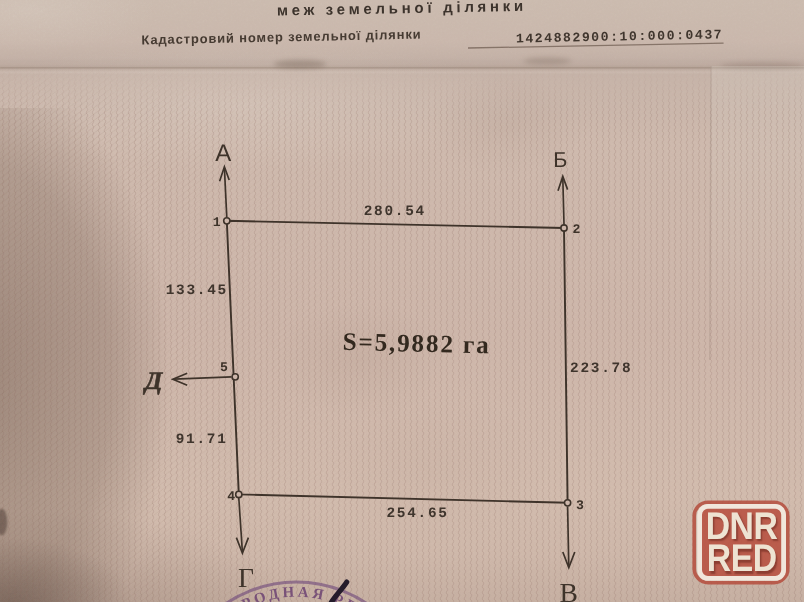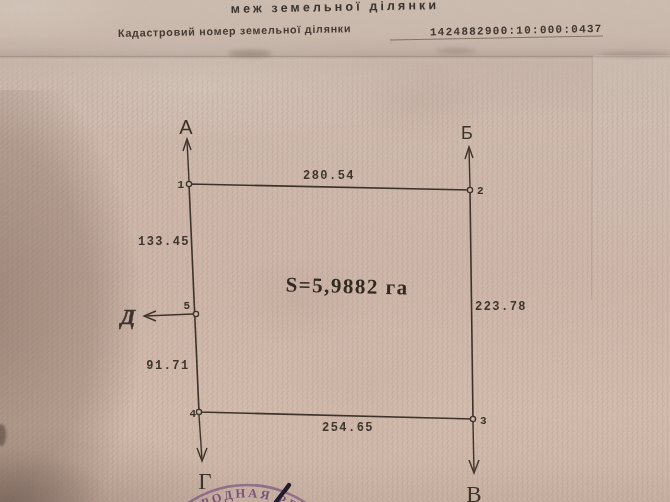--- a/index.html
+++ b/index.html
@@ -166,14 +166,21 @@
   <defs>
     <path id="stampArc" d="M158,566 A92,92 0 0 1 336,566" fill="none"></path>
   </defs>
   <text font-family="Liberation Serif, serif" font-weight="bold" font-size="12.5" letter-spacing="2.7" fill="rgba(105,62,112,0.82)">
     <textPath href="#stampArc" startOffset="76">РОДНАЯ РЕ</textPath>
   </text>
 
   <path d="M289,485 C285,491 280,496 276,502" fill="none" stroke="#241c2a" stroke-width="4.2" stroke-linecap="round"></path>
 </svg>
 
+<div class="abs" style="left:577px;top:417px;width:81px;height:70px;border-radius:13px;border:3.5px solid rgba(181,80,64,0.88);box-sizing:border-box;">
+  <div class="abs" style="left:1px;top:0;right:0;bottom:0;background:rgba(184,85,68,0.92);border-radius:9px;border:4.5px solid rgba(243,237,227,0.95);overflow:hidden;box-sizing:border-box;
+       display:flex;flex-direction:column;align-items:center;justify-content:center;">
+    <div style="font-weight:bold;font-size:32px;line-height:27px;color:#eee3d2;transform:scaleX(0.88);letter-spacing:-0.5px;text-shadow:1.5px 2px 1.5px rgba(110,42,32,0.60);">DNR</div>
+    <div style="font-weight:bold;font-size:32px;line-height:27px;color:#eee3d2;transform:scaleX(0.88);letter-spacing:-0.5px;text-shadow:1.5px 2px 1.5px rgba(110,42,32,0.60);">RED</div>
+  </div>
+</div>
 
 </div>
 
 </body></html>

